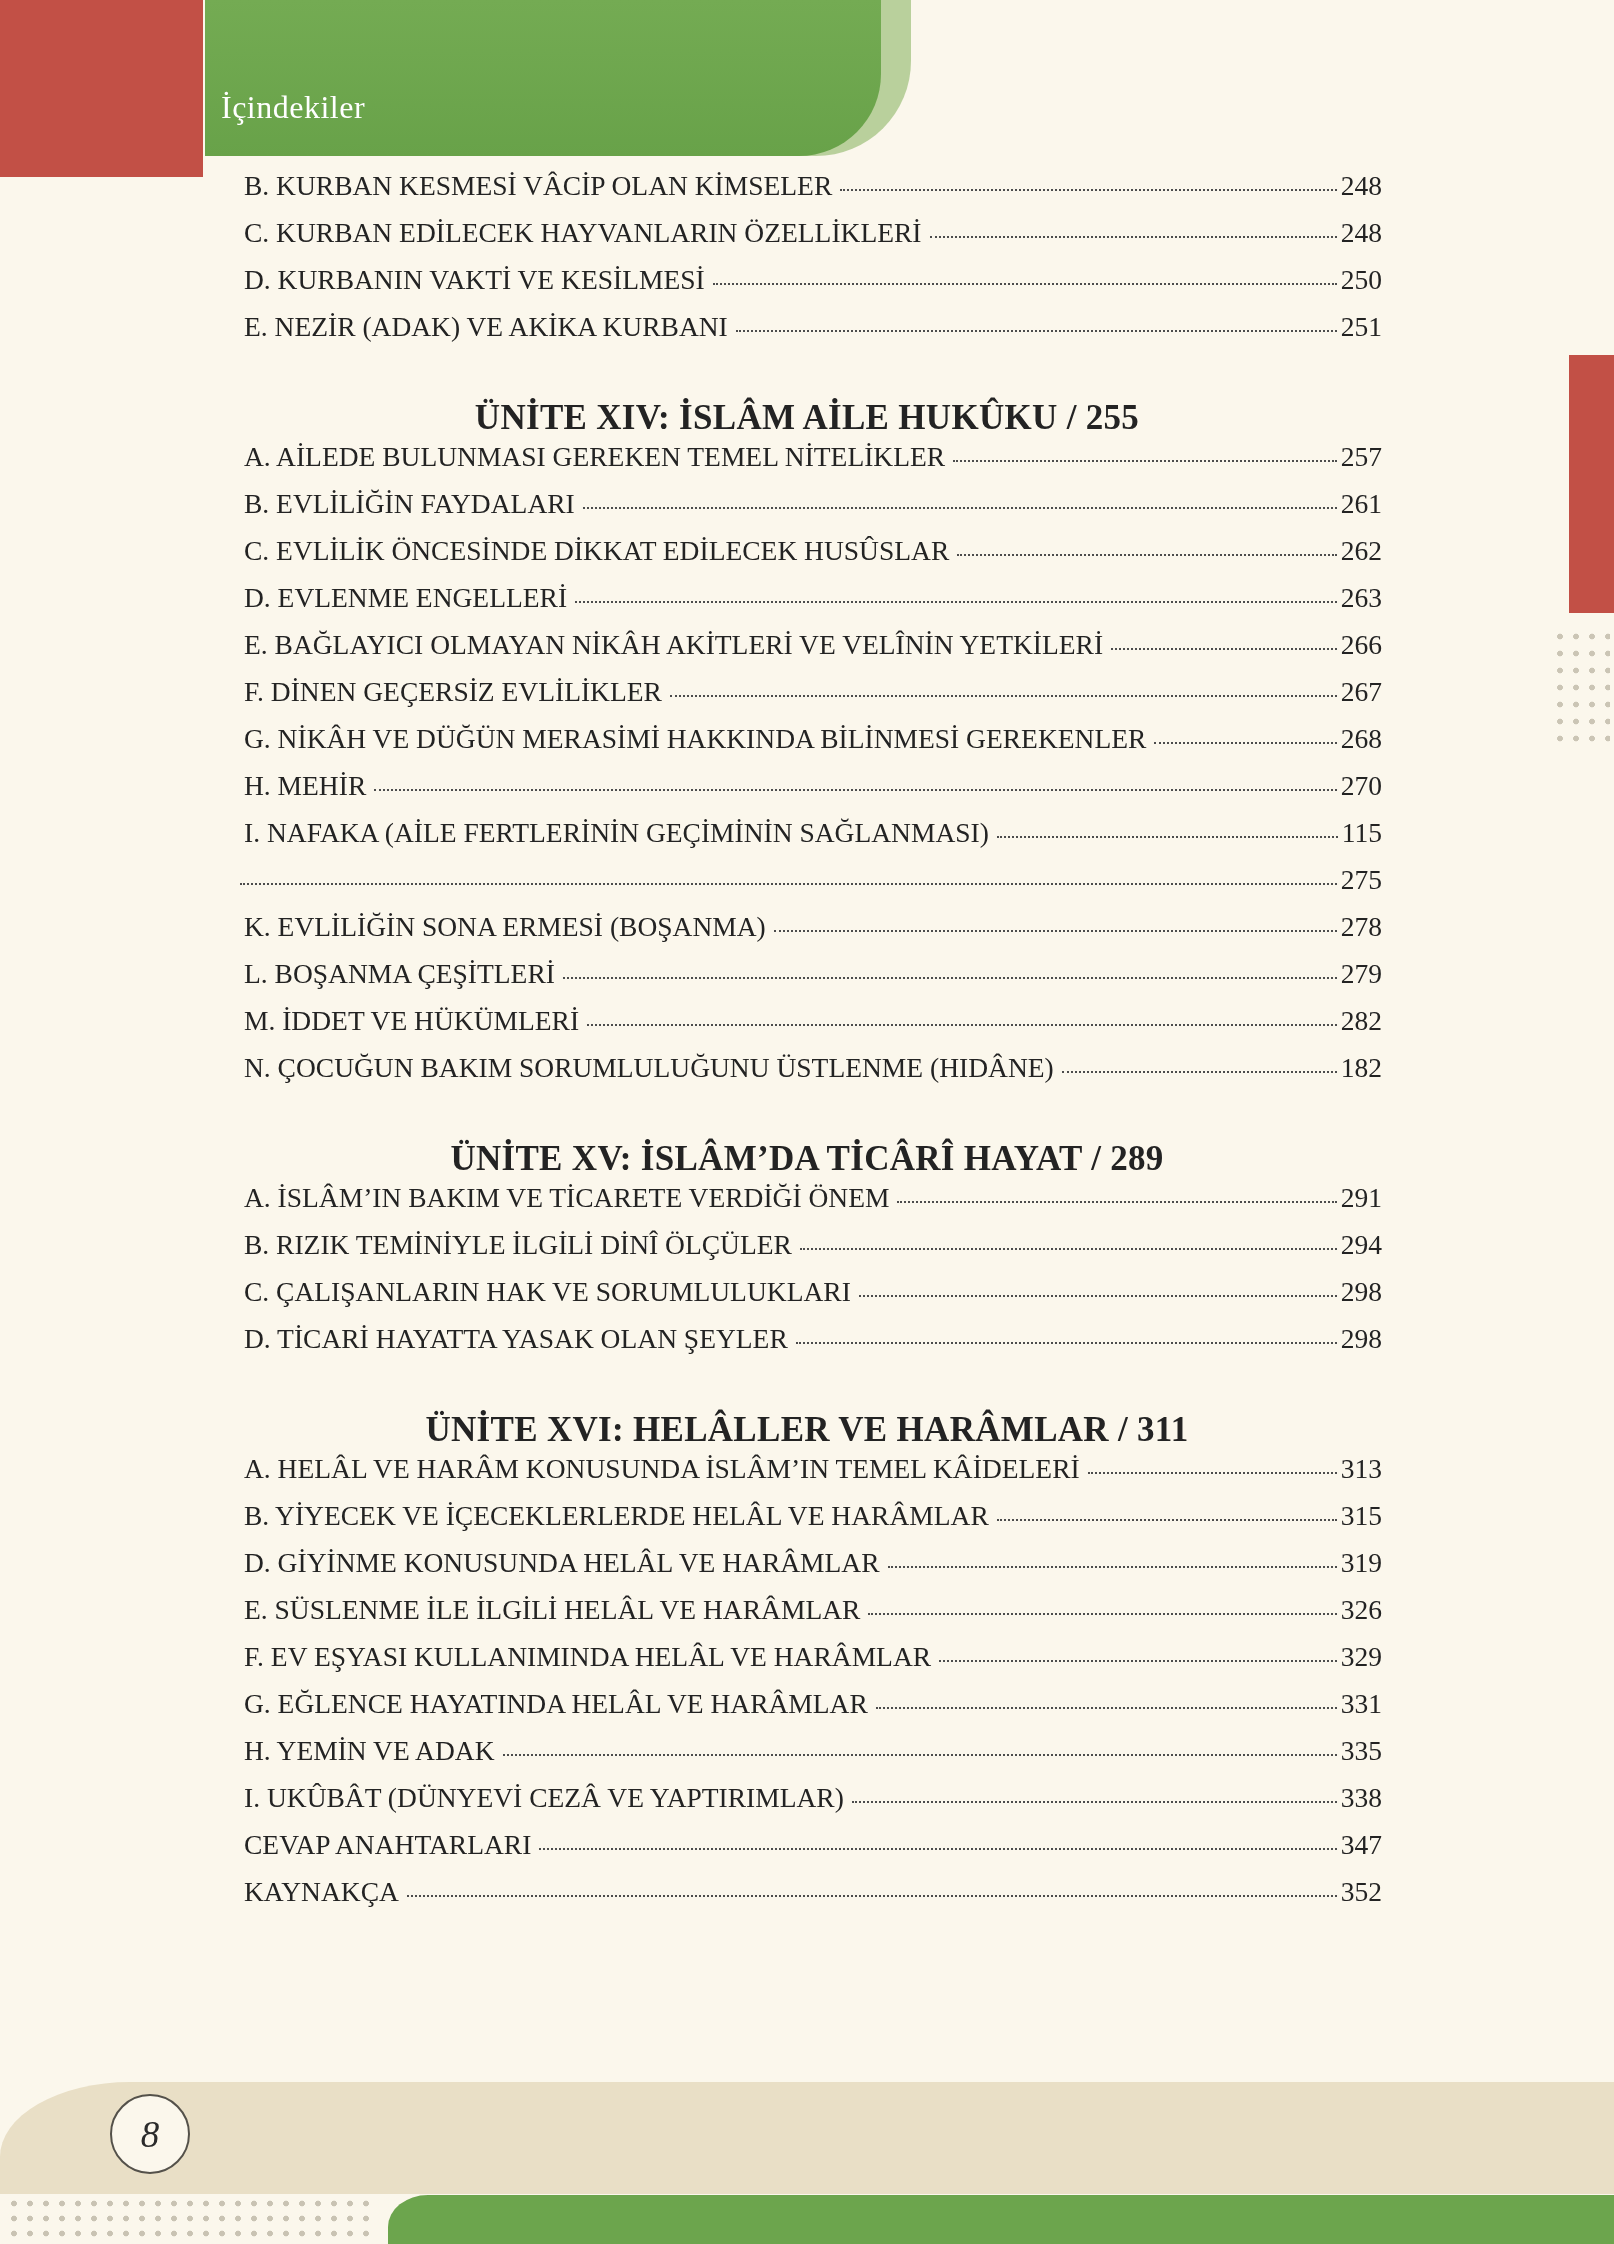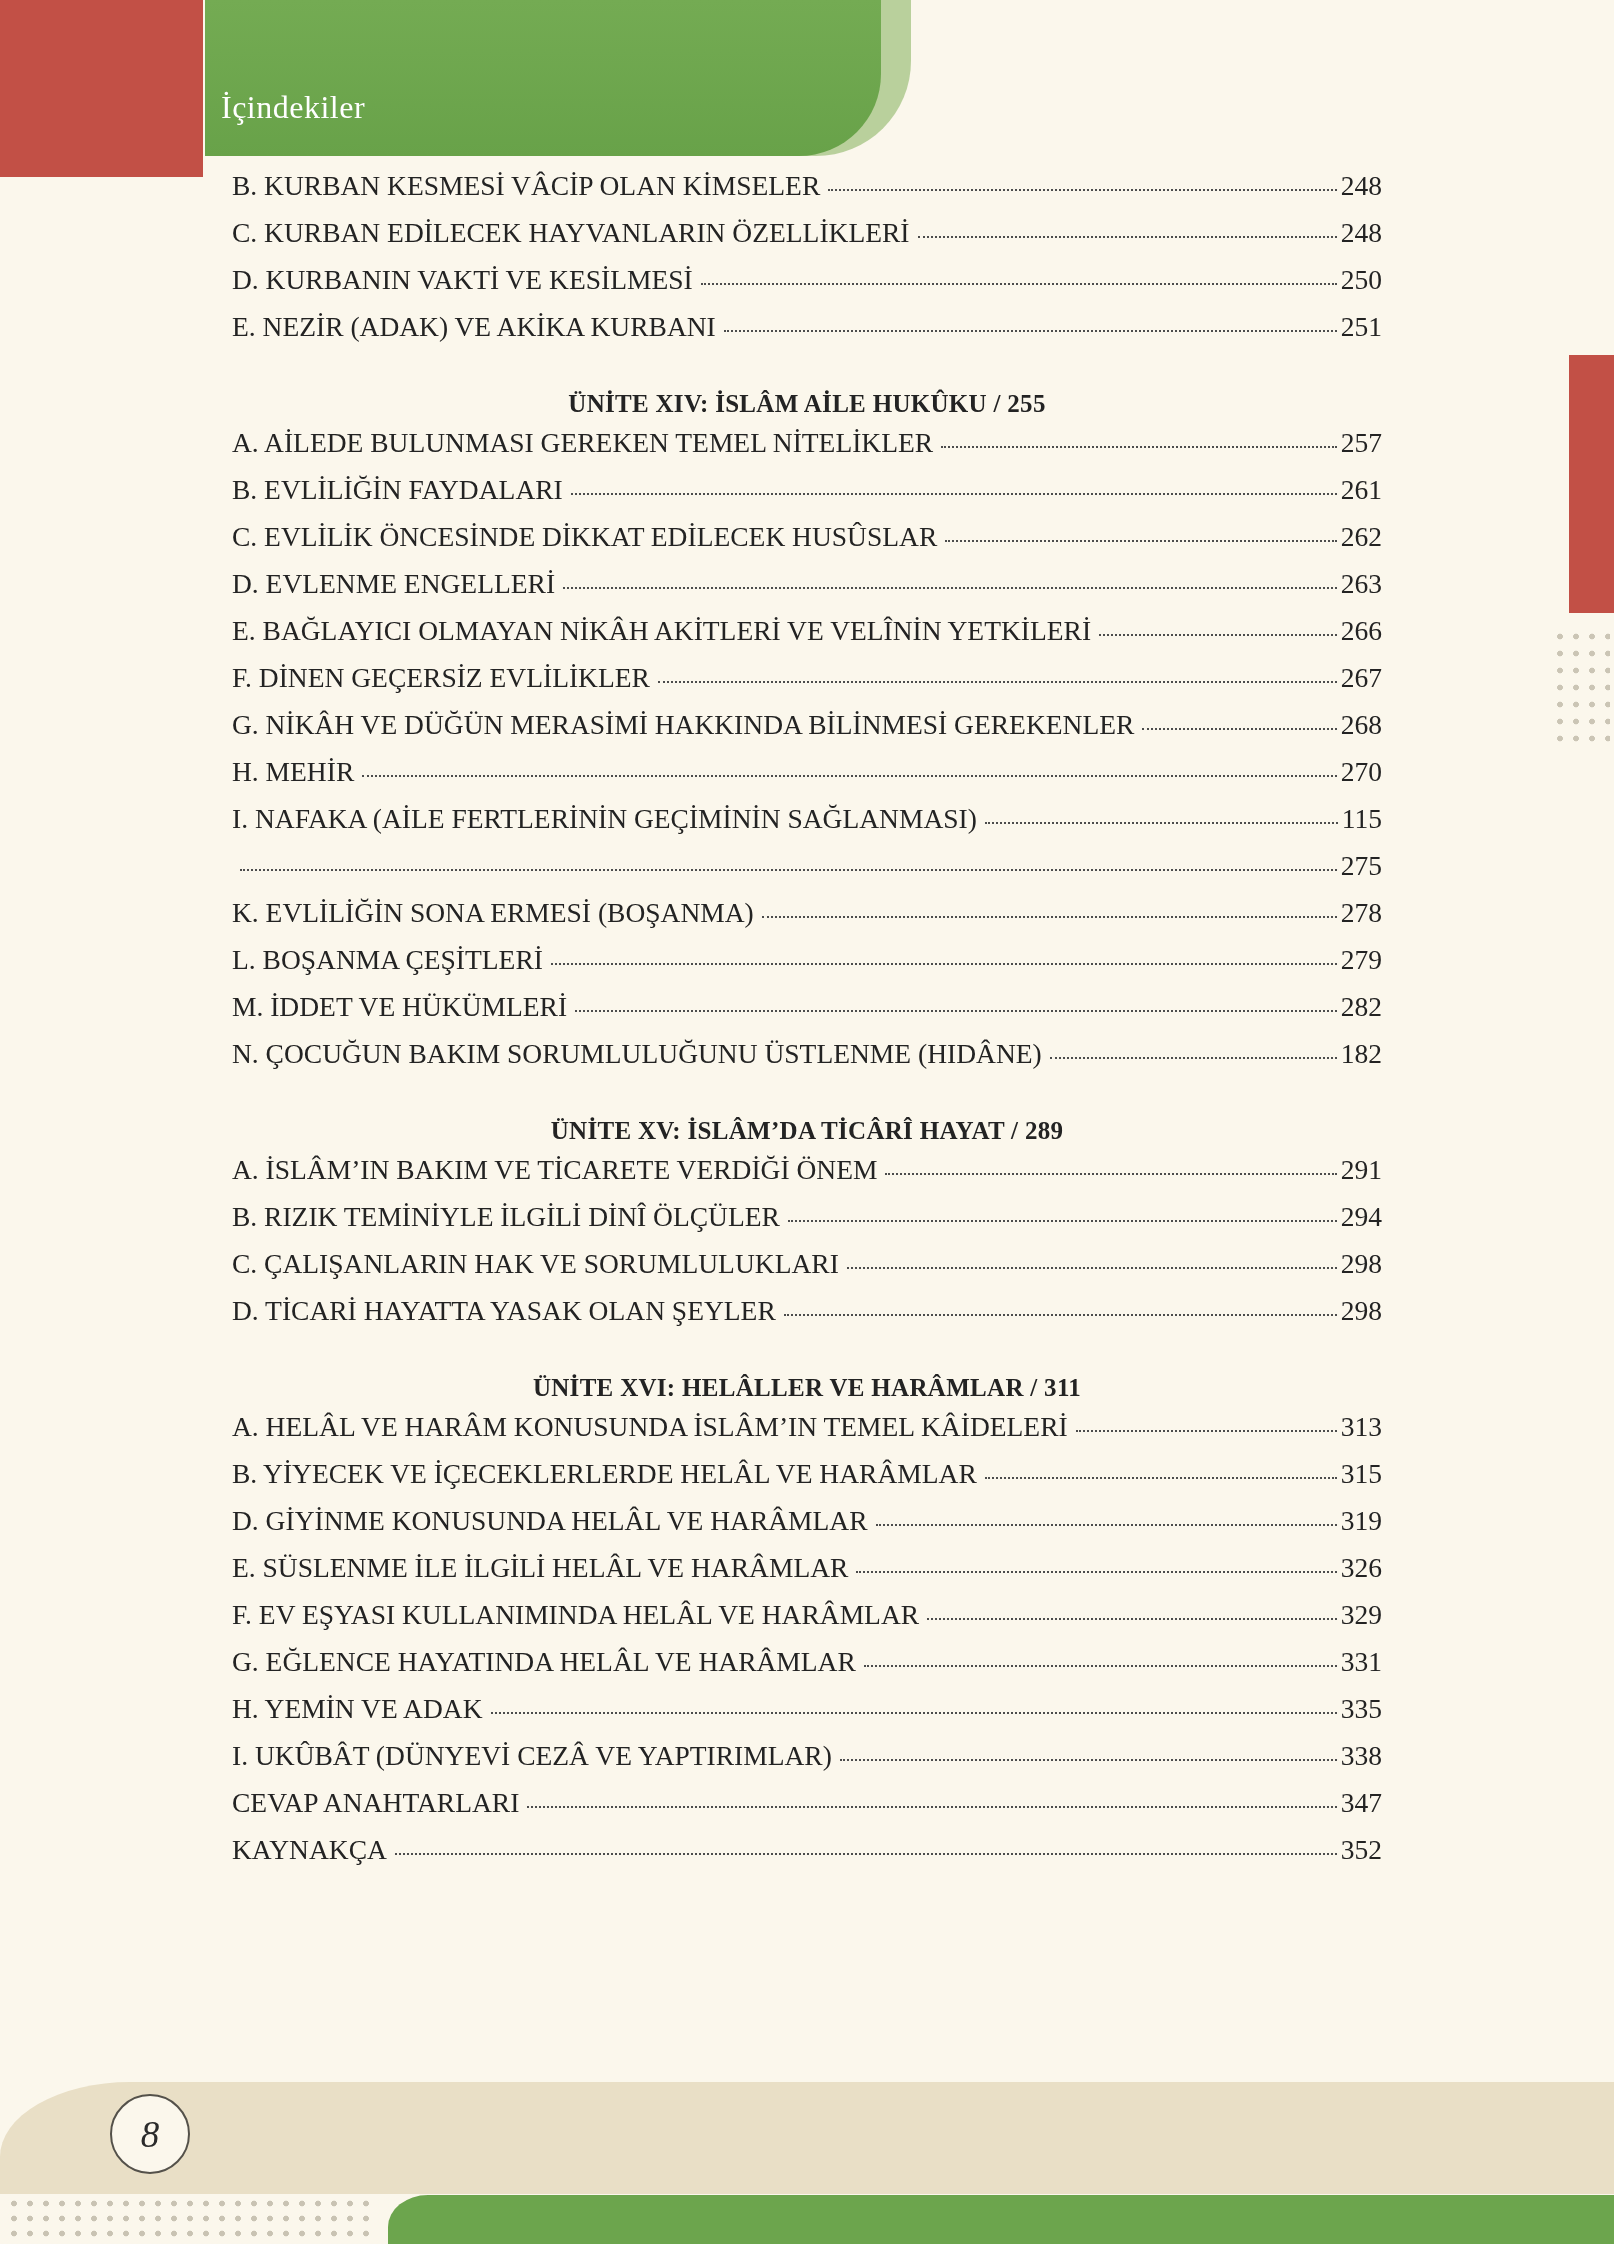--- a/index.html
+++ b/index.html
@@ -48,27 +48,27 @@
     background-image: radial-gradient(circle, #cbc5b5 2.6px, rgba(0,0,0,0) 3.2px);
     background-size: 16px 17px;
   }
 
   
   .toc {
     position: absolute; left: 232px; top: 170px; width: 1150px;
     font-size: 27.5px;
   }
   .toc-heading {
-    height: 47px; margin-top: 22px;
+    height: 47px; margin-top: 36px;
     display: flex; align-items: center; justify-content: center;
-    font-weight: 700; font-size: 25px;
+    font-weight: 700; font-size: 35px;
     letter-spacing: .3px;
   }
   .toc-row { display: flex; align-items: baseline; height: 47px; }
-  .toc-title { white-space: nowrap; }
+  .toc-title { white-space: nowrap; margin-left: 12px; }
   .toc-leader {
     flex: 1 1 auto; min-width: 24px;
     margin: 0 4px 0 8px;
     border-bottom: 2.4px dotted #4c4c4c;
     transform: translateY(-4px);
   }
   .toc-page { white-space: nowrap; }
 
   
   .footer-band {

